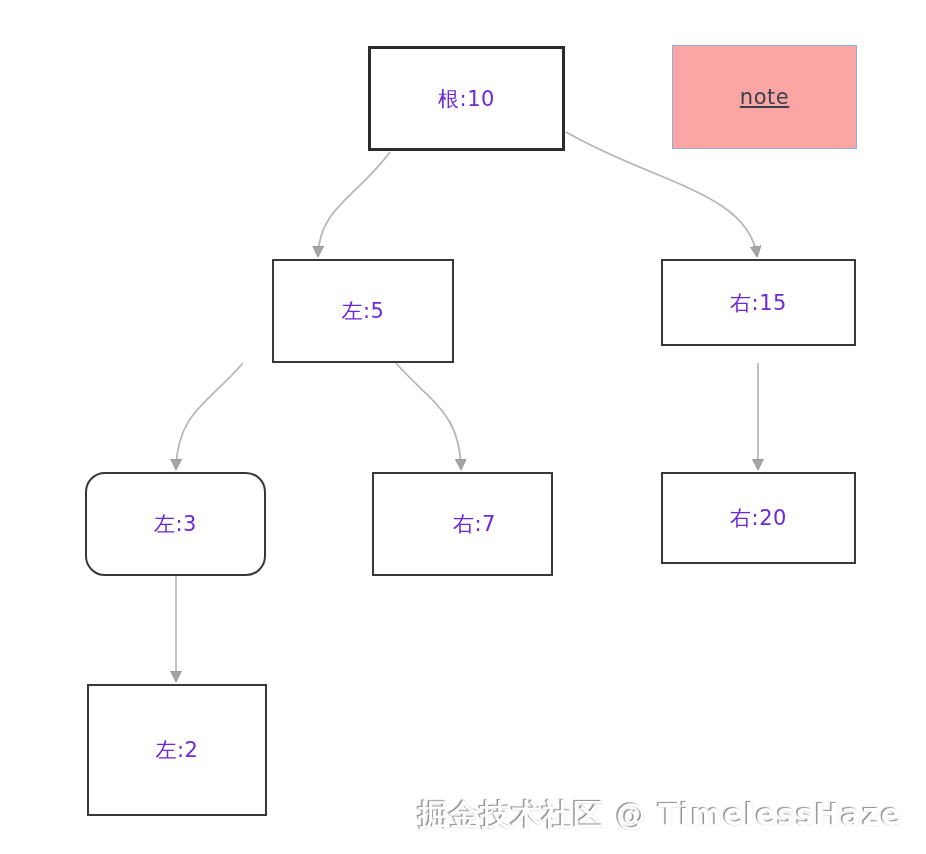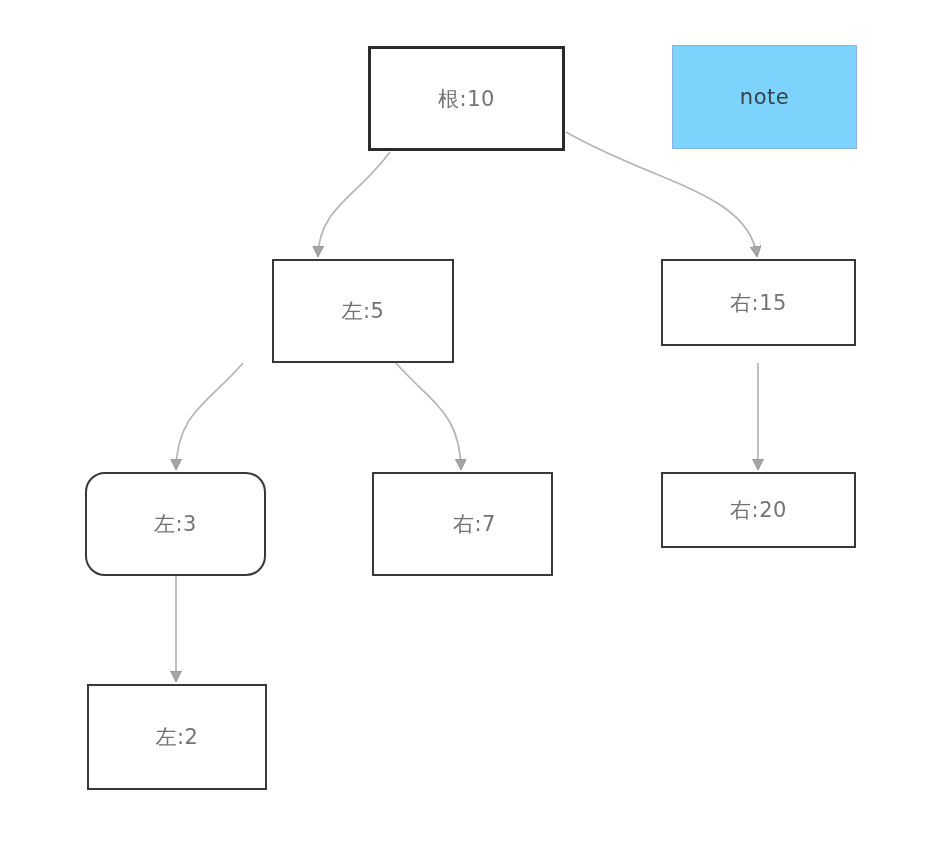--- a/index.html
+++ b/index.html
@@ -25,30 +25,31 @@
   }
   .tree-node {
     position: absolute;
     box-sizing: border-box;
     background: #ffffff;
     border: 2px solid #383838;
     display: flex;
     align-items: center;
     justify-content: center;
     font-size: 21px;
-    color: #737373;
+    color: #6d28d9;
     letter-spacing: 0.5px;
   }
   .tree-node.root {
     border: 3px solid #2b2b2b;
   }
   .tree-node.note {
-    background: #7dd3fc;
+    background: #fca5a5;
     border: 1.5px solid #8ab1de;
     color: #37414b;
+    text-decoration: underline;
   }
   .watermark {
     position: absolute;
     right: 24px;
     bottom: 18px;
     font-size: 30px;
     font-weight: 600;
     letter-spacing: 1px;
     color: #ffffff;
     text-shadow:
@@ -75,16 +76,17 @@
       <path d="M758,363 L758,469" fill="none" stroke="#b5b5b5" stroke-width="1.7" marker-end="url(#arrow)"></path>
       <path d="M176,576 L176,681" fill="none" stroke="#b5b5b5" stroke-width="1.7" marker-end="url(#arrow)"></path>
     </svg>
   <div id="nodes">
       <div class="tree-node root" style="left: 368px; top: 46px; width: 197px; height: 105px;">根:10</div>
       <div class="tree-node note" style="left: 672px; top: 45px; width: 185px; height: 104px;">note</div>
       <div class="tree-node node" style="left: 228px; top: 259px; width: 182px; height: 104px; margin-left: 44px;">左:5</div>
       <div class="tree-node node" style="left: 661px; top: 259px; width: 195px; height: 87px;">右:15</div>
       <div class="tree-node node" style="left: 85px; top: 472px; width: 181px; height: 104px; border-radius: 20px;">左:3</div>
       <div class="tree-node node" style="left: 372px; top: 472px; width: 181px; height: 104px; padding-left: 24px;">右:7</div>
-      <div class="tree-node node" style="left: 661px; top: 472px; width: 195px; height: 76px;">右:20</div>
-      <div class="tree-node node" style="left: 87px; top: 684px; width: 180px; height: 106px;">左:2</div>
+      <div class="tree-node node" style="left: 661px; top: 472px; width: 195px; height: 92px;">右:20</div>
+      <div class="tree-node node" style="left: 87px; top: 684px; width: 180px; height: 132px;">左:2</div>
     </div>
+  <div class="watermark">掘金技术社区 @ TimelessHaze</div>
 </div>
 
 </body></html>

